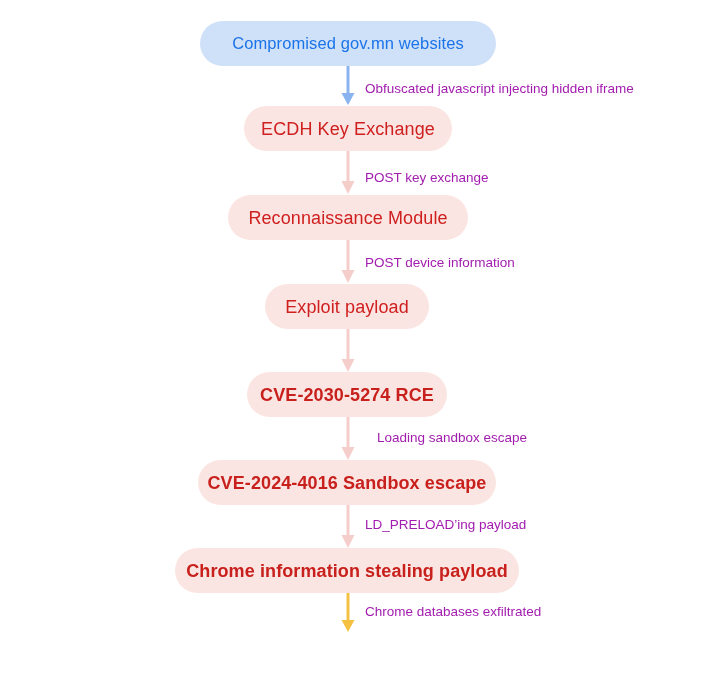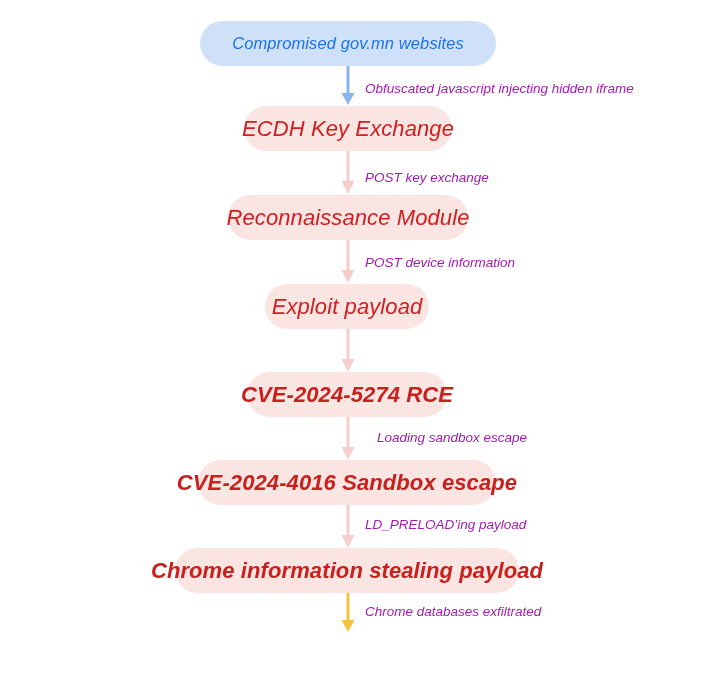--- a/index.html
+++ b/index.html
@@ -11,21 +11,20 @@
     height: 700px;
     background: #ffffff;
     font-family: "Liberation Sans", sans-serif;
     overflow: hidden;
   }
 
   #flow {
     position: relative;
     width: 580px;
     height: 700px;
-    font-style: italic;
   }
 
   
   .node {
     position: absolute;
     display: flex;
     align-items: center;
     justify-content: center;
     border-radius: 999px;
     box-sizing: border-box;
@@ -44,21 +43,21 @@
     color: #1a73e8;
     font-size: 16.5px;
     font-weight: 400;
   }
 
   .node.stage {
     background: #fbe5e2;
   }
   .node.stage .node-label {
     color: #cf2020;
-    font-size: 22px;
+    font-size: 18px;
     font-weight: 400;
   }
 
   .node.stage.strong .node-label {
     color: #c8201c;
     font-weight: 700;
   }
 
   .node.c2 {
     background: #fadf9f;
@@ -134,21 +133,21 @@
   </div>
 
   <div class="edge" style="left:335px; top:329px; height:44px;">
     <svg width="26" height="44" viewBox="0 0 26 44" aria-hidden="true">
       <line x1="13" y1="0" x2="13" y2="33" stroke="#f5cdcb" stroke-width="3"></line>
       <polygon points="13,43 6.5,30 19.5,30" fill="#f5cdcb"></polygon>
     </svg>
   </div>
 
   <div class="node stage strong" style="left:247px; top:372px; width:200px; height:45px;">
-    <span class="node-label">CVE-2024-5274 RCE</span>
+    <span class="node-label">CVE-2030-5274 RCE</span>
   </div>
 
   <div class="edge" style="left:335px; top:417px; height:44px;">
     <svg width="26" height="44" viewBox="0 0 26 44" aria-hidden="true">
       <line x1="13" y1="0" x2="13" y2="33" stroke="#f5cdcb" stroke-width="3"></line>
       <polygon points="13,43 6.5,30 19.5,30" fill="#f5cdcb"></polygon>
     </svg>
   </div>
   <div class="edge-label" style="left:377px; top:431px;">Loading sandbox escape</div>
 

